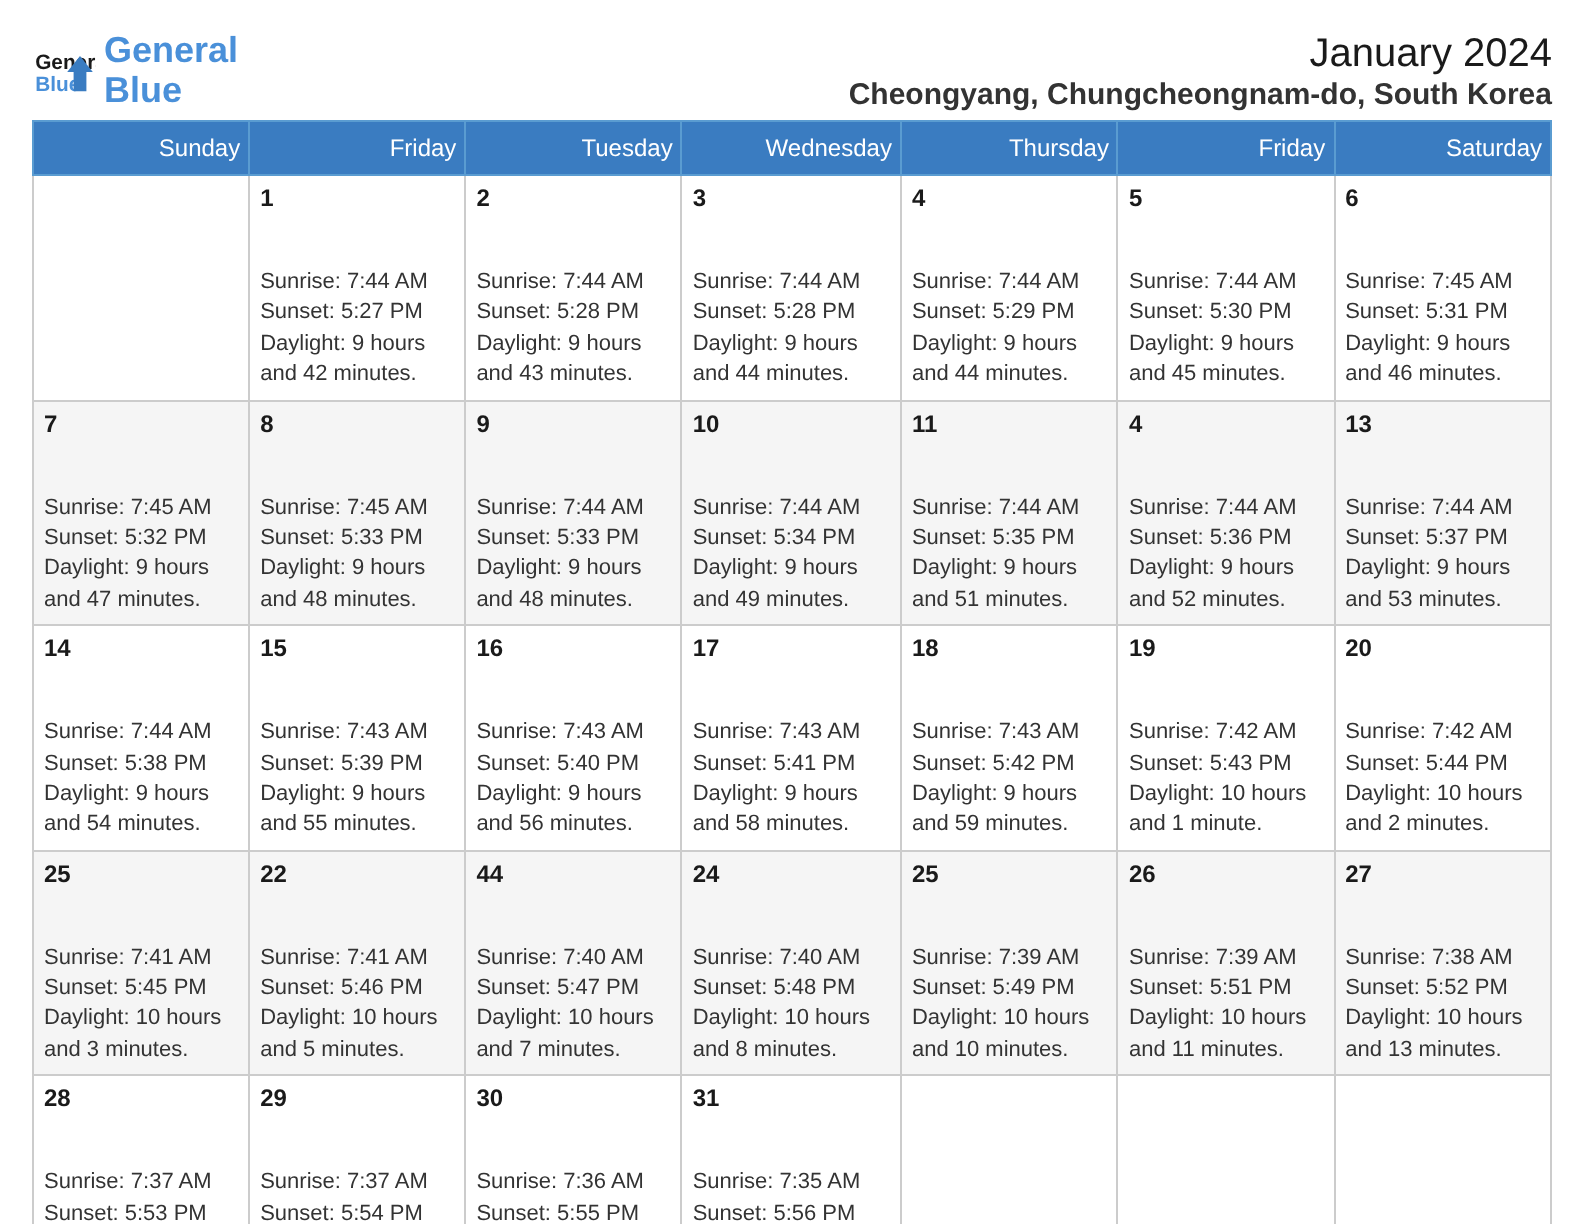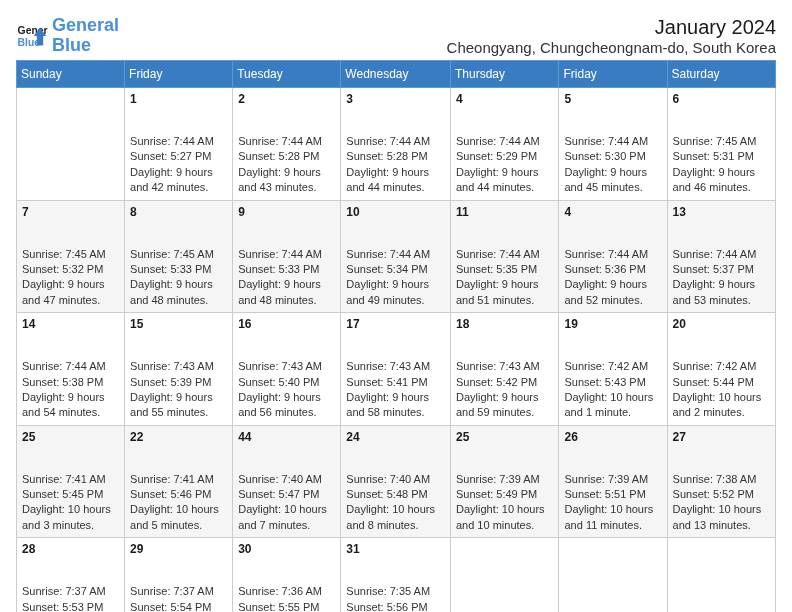--- a/index.html
+++ b/index.html
@@ -36,32 +36,32 @@
       text-align: right;
     }
     .month-title {
       font-size: 20px;
       font-weight: 300;
       color: #1a1a1a;
     }
     .location-title {
       font-size: 15px;
       color: #333;
-      font-weight: normal;
+      font-weight: bold;
     }
     .calendar-table {
       width: 100%;
       border-collapse: collapse;
       font-size: 11px;
     }
     .calendar-table thead tr th {
       background-color: #3a7cc1;
       color: #fff;
       padding: 6px 4px;
-      text-align: left;
+      text-align: right;
       font-size: 12px;
       font-weight: normal;
       border: 1px solid #5a9cd1;
     }
     .calendar-table tbody tr td {
       border: 1px solid #ccc;
       padding: 4px 5px;
       vertical-align: top;
       width: 113px;
       height: 80px;

